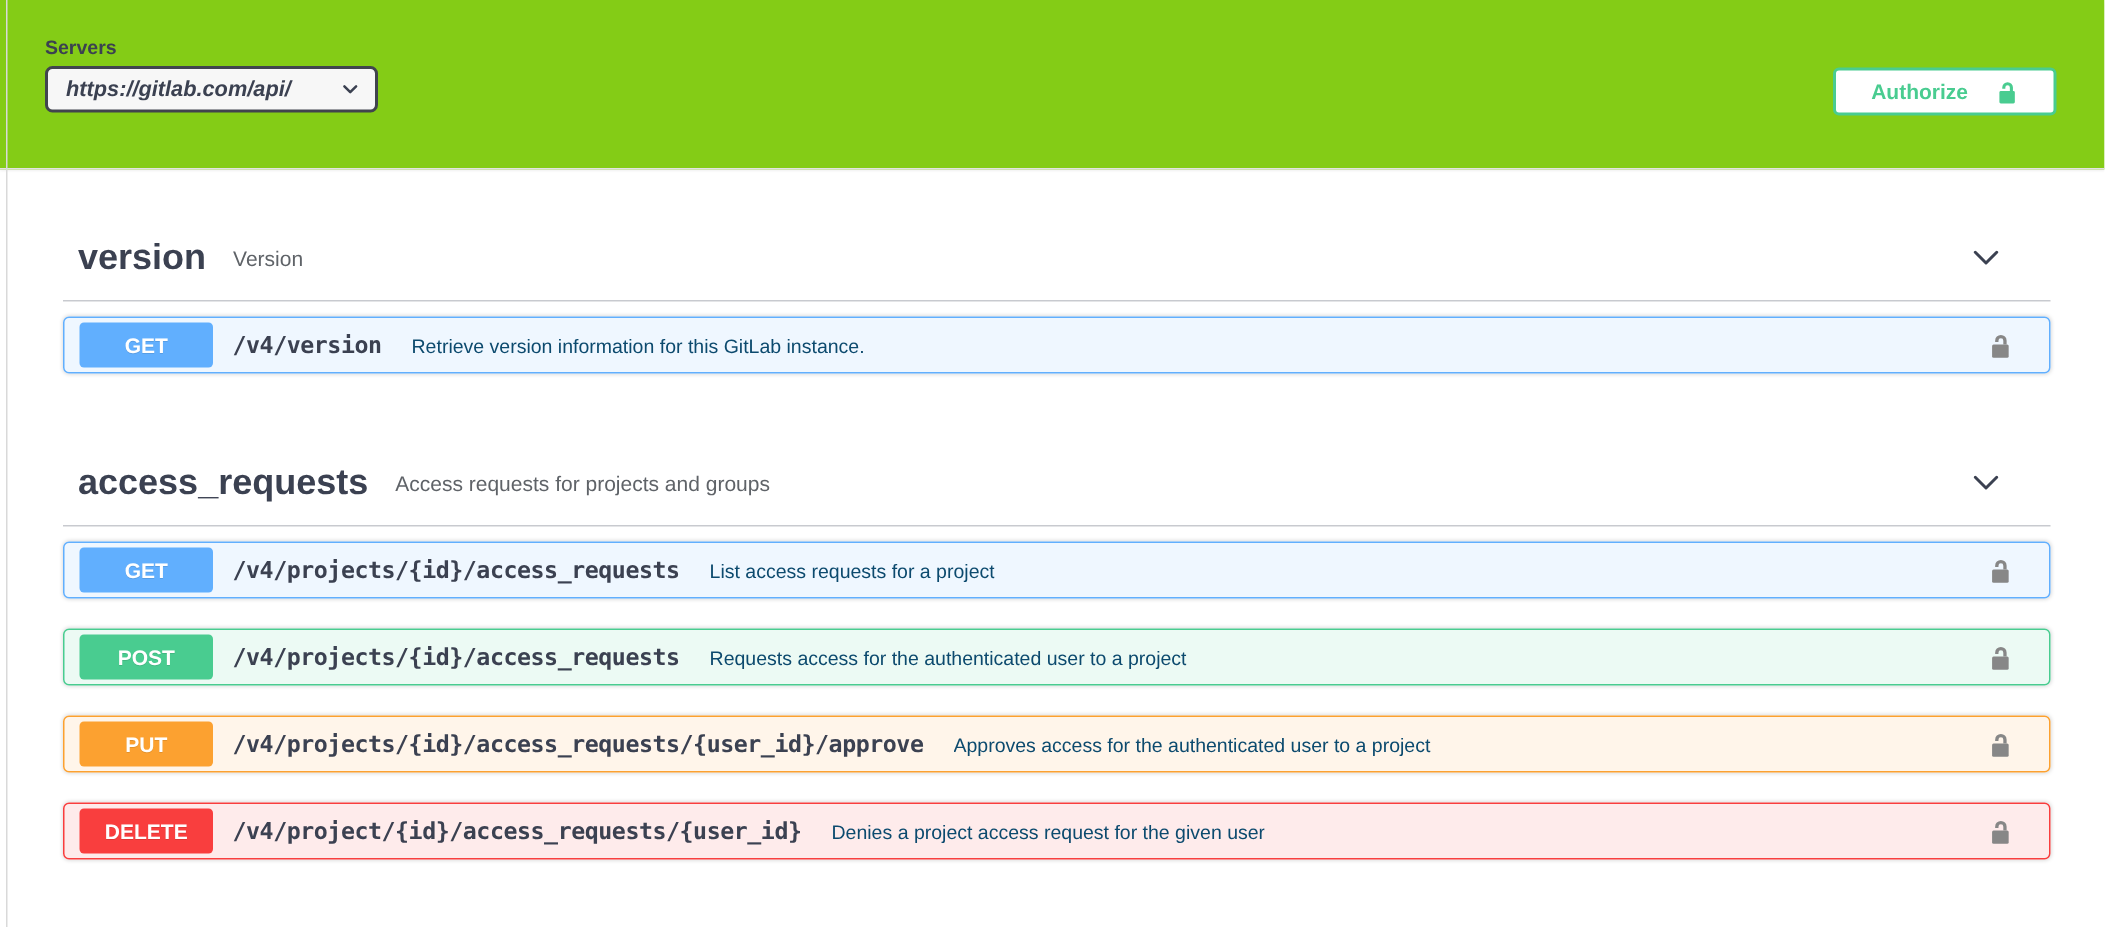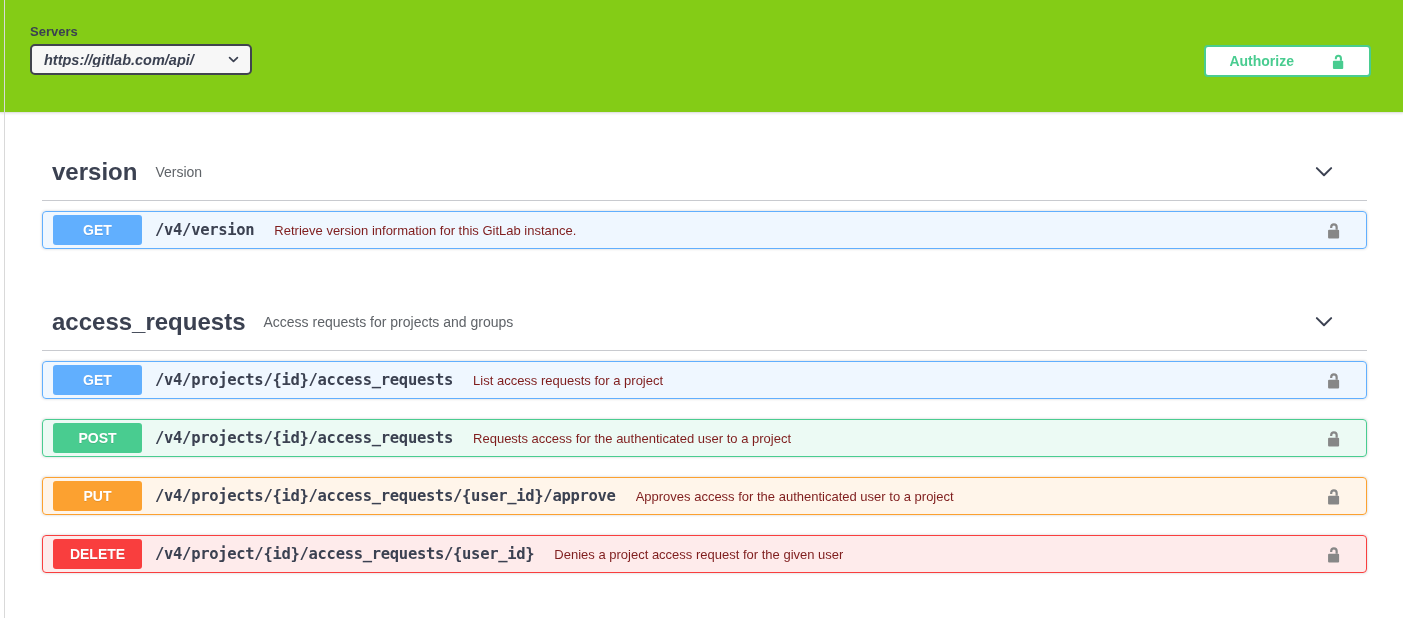--- a/index.html
+++ b/index.html
@@ -42,21 +42,21 @@
   }
   .select-chevron {
     position: absolute; right: 12px; top: 50%;
     width: 13px; height: 13px; margin-top: -7px;
     pointer-events: none;
   }
 
   .authorize-btn {
     position: absolute; right: 32px; top: 45px;
     display: flex; align-items: center;
-    gap: 36px;
+    gap: 18px;
     background: #fff;
     border: 2px solid var(--accent, #49cc90);
     color: var(--accent, #49cc90);
     border-radius: 4px;
     padding: 7px 23px;
     height: 32px;
     font-family: "Liberation Sans", sans-serif;
     font-size: 14px; font-weight: bold;
     cursor: pointer;
   }
@@ -110,21 +110,21 @@
     font-family: "DejaVu Sans Mono", "Liberation Mono", monospace;
     font-weight: bold;
     font-size: 15.5px;
     color: #3b4151;
     letter-spacing: -0.3px;
     white-space: nowrap;
   }
   .op-summary {
     margin-left: 20px;
     font-size: 13px;
-    color: #7f1d1d;
+    color: #0c4a6e;
     white-space: nowrap;
     overflow: hidden; text-overflow: ellipsis;
   }
   .op-lock {
     margin-left: auto; margin-right: 8px;
     width: 30px; height: 30px;
     display: flex; align-items: center; justify-content: center;
     background: transparent; border: none; cursor: pointer;
   }
 </style>

